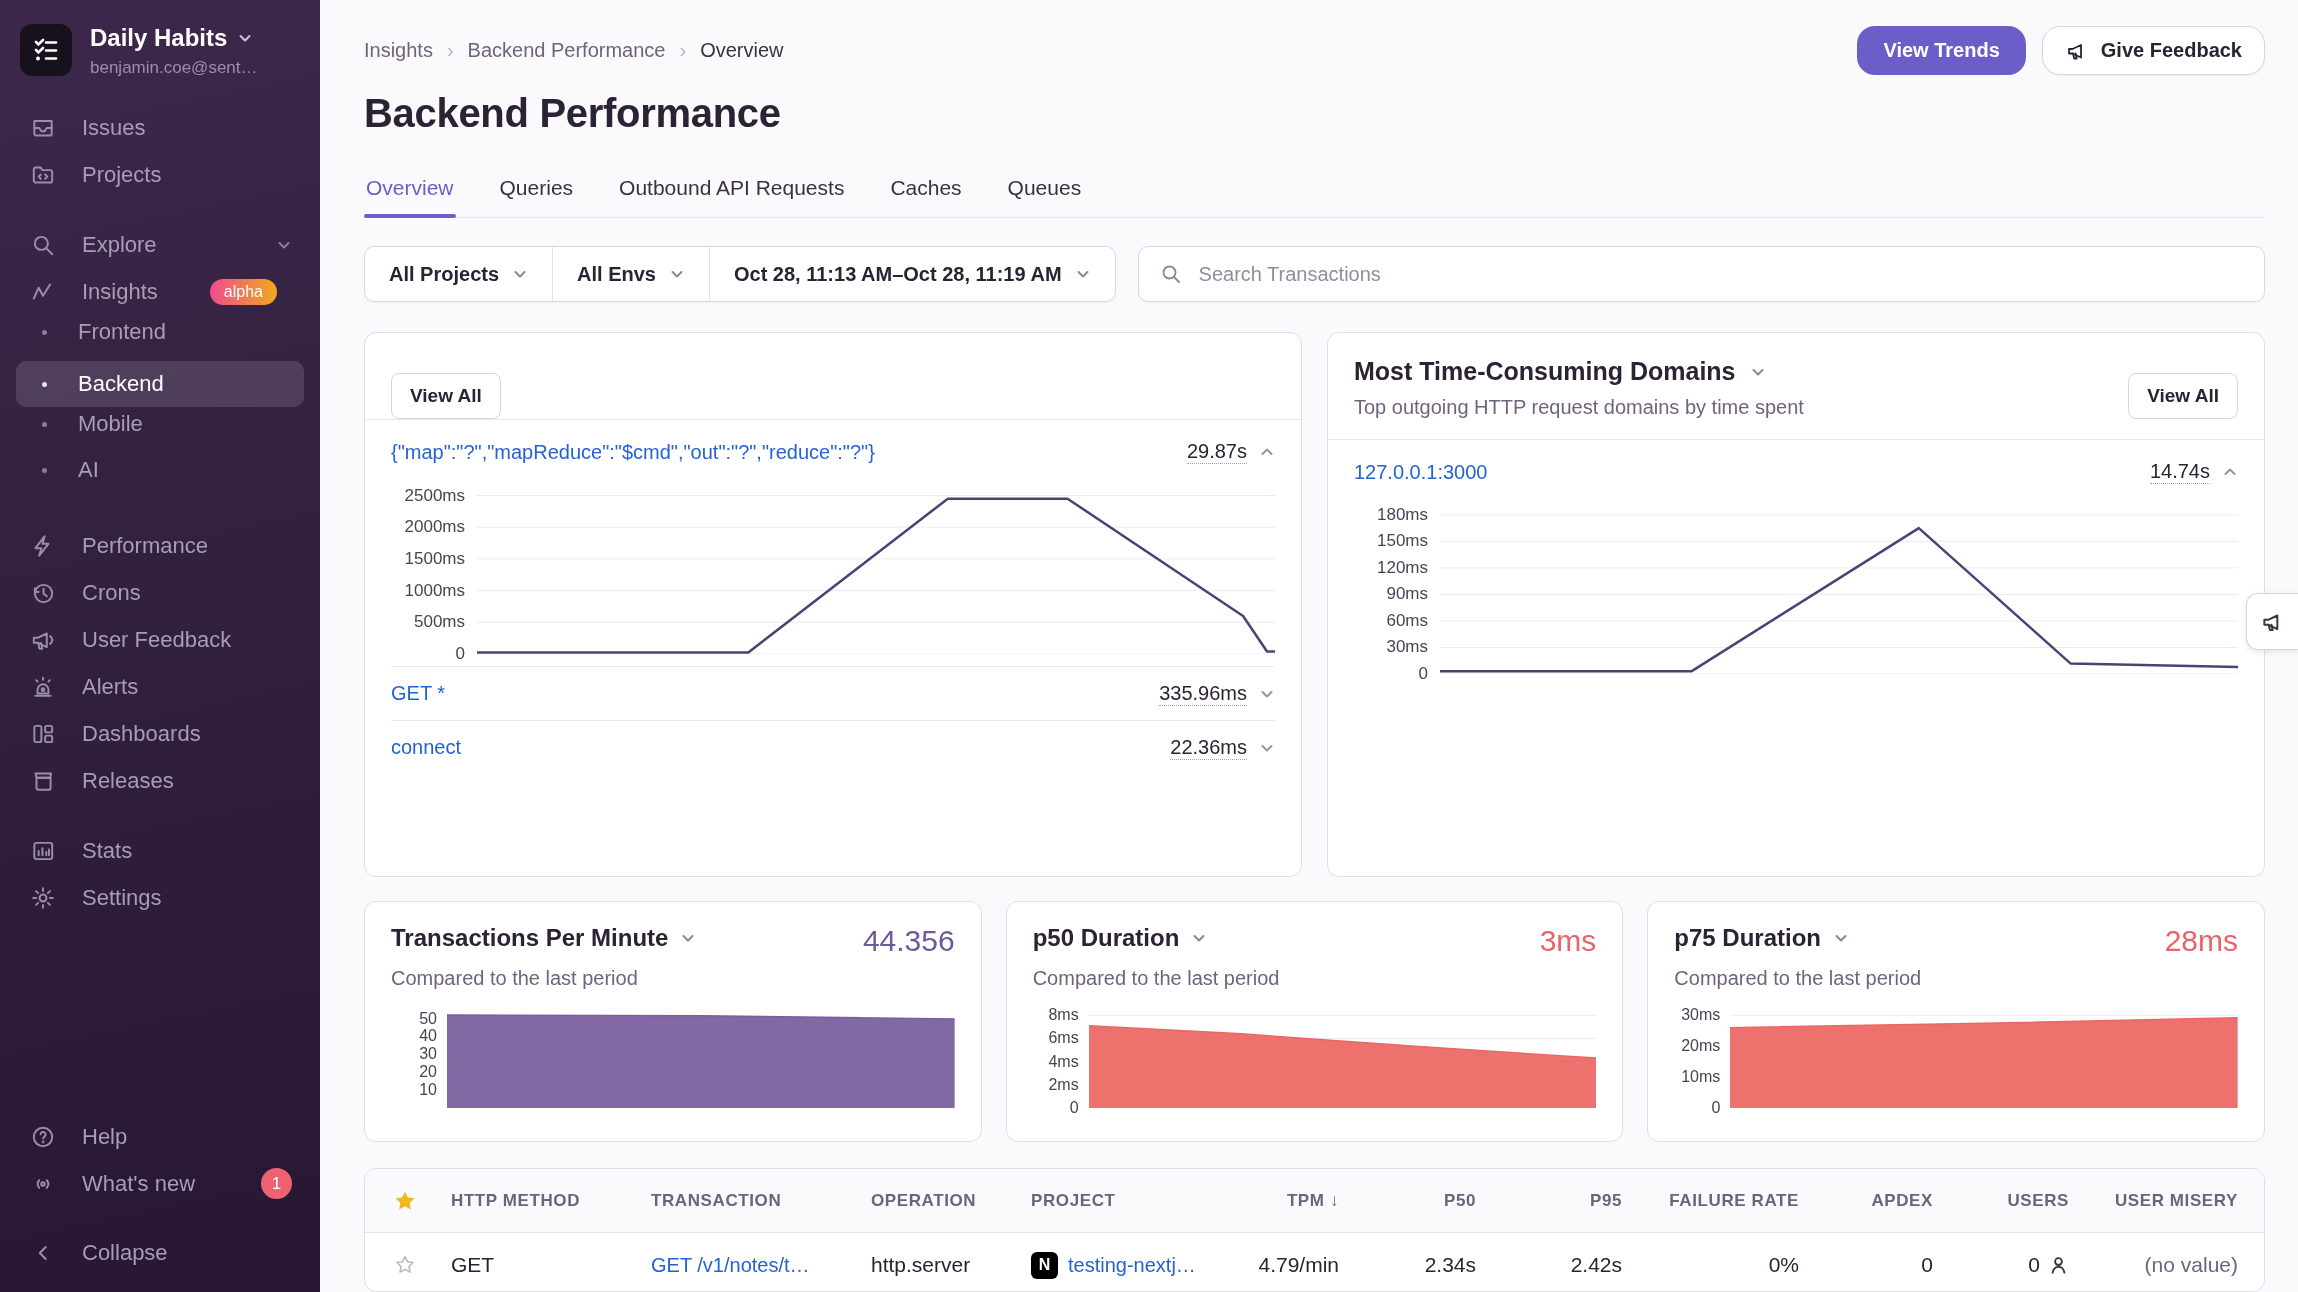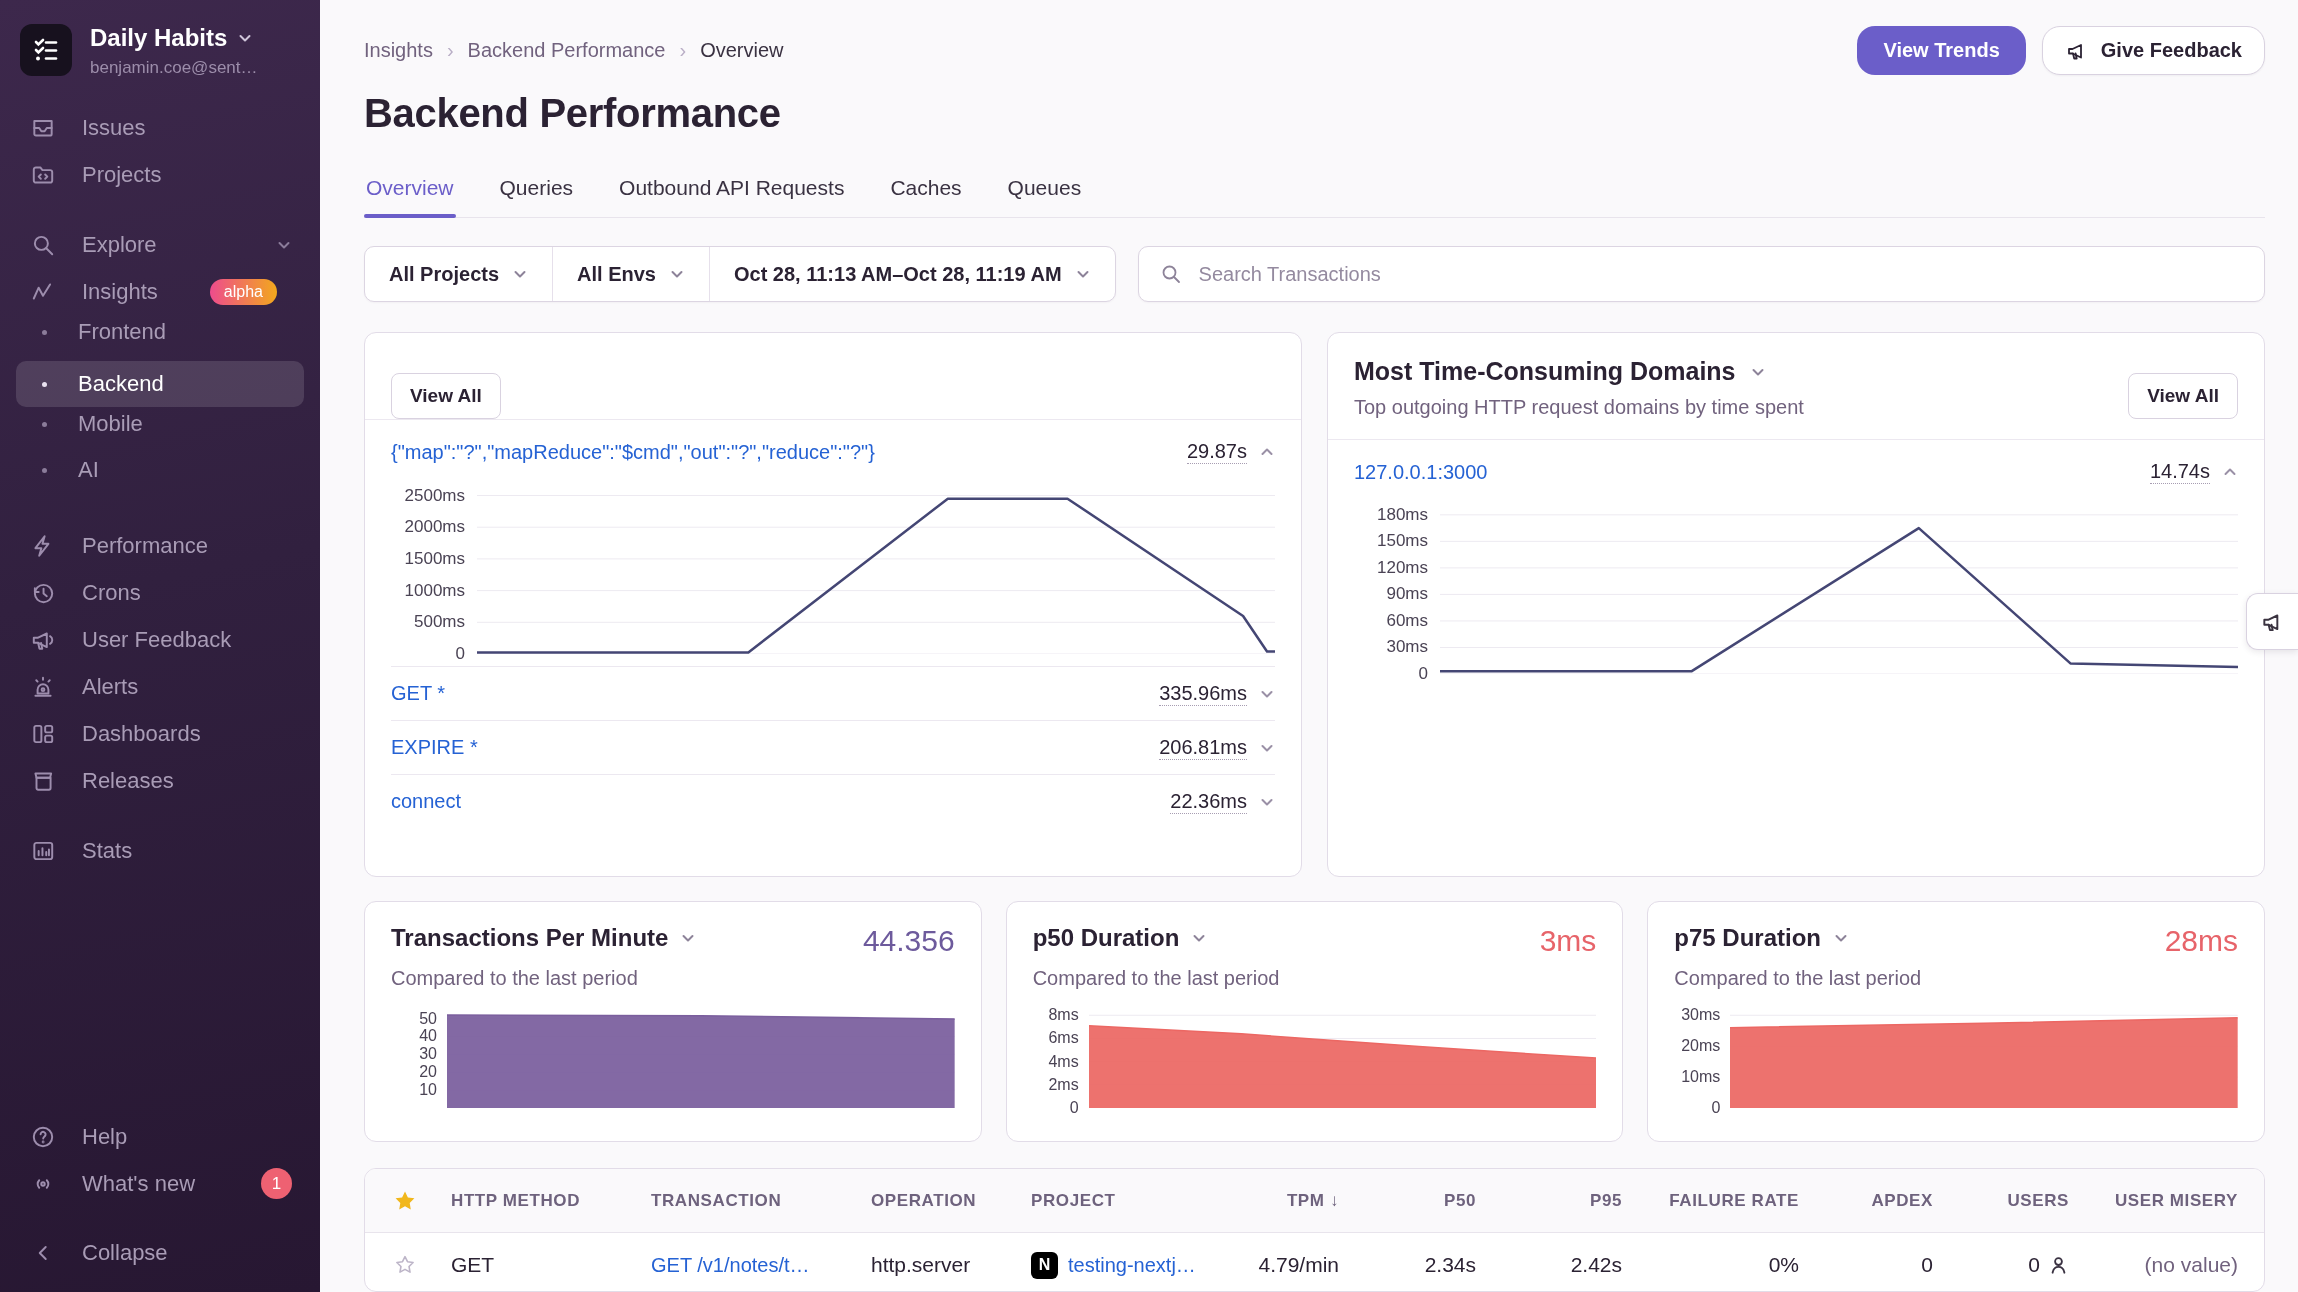--- a/index.html
+++ b/index.html
@@ -308,20 +308,29 @@
 
     <div class="nav-item">
       <span class="nav-icon">
           <svg viewBox="0 0 24 24" class="icon-stroke">
             <rect x="4" y="4.5" width="16.5" height="15" rx="2"></rect>
             <path d="M8 16v-4M11.5 16v-6.5M15 16v-3M17.5 16v-5.5"></path>
           </svg>
         </span>
       <span>Stats</span>
     </div>
+    <div class="nav-item">
+      <span class="nav-icon">
+          <svg viewBox="0 0 24 24" class="icon-stroke">
+            <circle cx="12" cy="12" r="3.2"></circle>
+            <path d="M12 3v2.6M12 18.4V21M3 12h2.6M18.4 12H21M5.6 5.6l1.9 1.9M16.5 16.5l1.9 1.9M18.4 5.6l-1.9 1.9M7.5 16.5l-1.9 1.9"></path>
+          </svg>
+        </span>
+      <span>Settings</span>
+    </div>
 
     <div class="sidebar-spacer"></div>
 
     <div class="nav-item">
       <span class="nav-icon">
           <svg viewBox="0 0 24 24" class="icon-stroke">
             <circle cx="12" cy="12" r="8.5"></circle>
             <path d="M9.8 9.5a2.3 2.3 0 114 1.6c-.7.8-1.6 1.1-1.6 2.3"></path>
             <circle cx="12.1" cy="16.6" r="0.4"></circle>
           </svg>
@@ -448,29 +457,20 @@
                 <line x1="0" x2="100" y1="81.13207547169812" y2="81.13207547169812" stroke="#edeaf1" stroke-width="1" vector-effect="non-scaling-stroke"></line>
                 <line x1="0" x2="100" y1="100" y2="100" stroke="#edeaf1" stroke-width="1" vector-effect="non-scaling-stroke"></line>
                 <polyline points="0,99.05660377358491 34,99.05660377358491 59,7.547169811320753 74,7.547169811320753 96,77.35849056603774 99,98.49056603773585 100,98.49056603773585" fill="none" stroke="#444674" stroke-width="2.5" stroke-linejoin="round" vector-effect="non-scaling-stroke"></polyline>
               </svg>
             </div>
         </div>
         <div class="item-row small">
           <span class="link">GET *</span>
           <span class="row-value">
             <span class="val">335.96ms</span>
-            <svg class="chev" viewBox="0 0 16 16">
-                <path d="M3.5 6l4.5 4.5L12.5 6"></path>
-              </svg>
-          </span>
-        </div>
-        <div class="item-row small">
-          <span class="link">EXPIRE *</span>
-          <span class="row-value">
-            <span class="val">206.81ms</span>
             <svg class="chev" viewBox="0 0 16 16">
                 <path d="M3.5 6l4.5 4.5L12.5 6"></path>
               </svg>
           </span>
         </div>
         <div class="item-row small">
           <span class="link">connect</span>
           <span class="row-value">
             <span class="val">22.36ms</span>
             <svg class="chev" viewBox="0 0 16 16">

